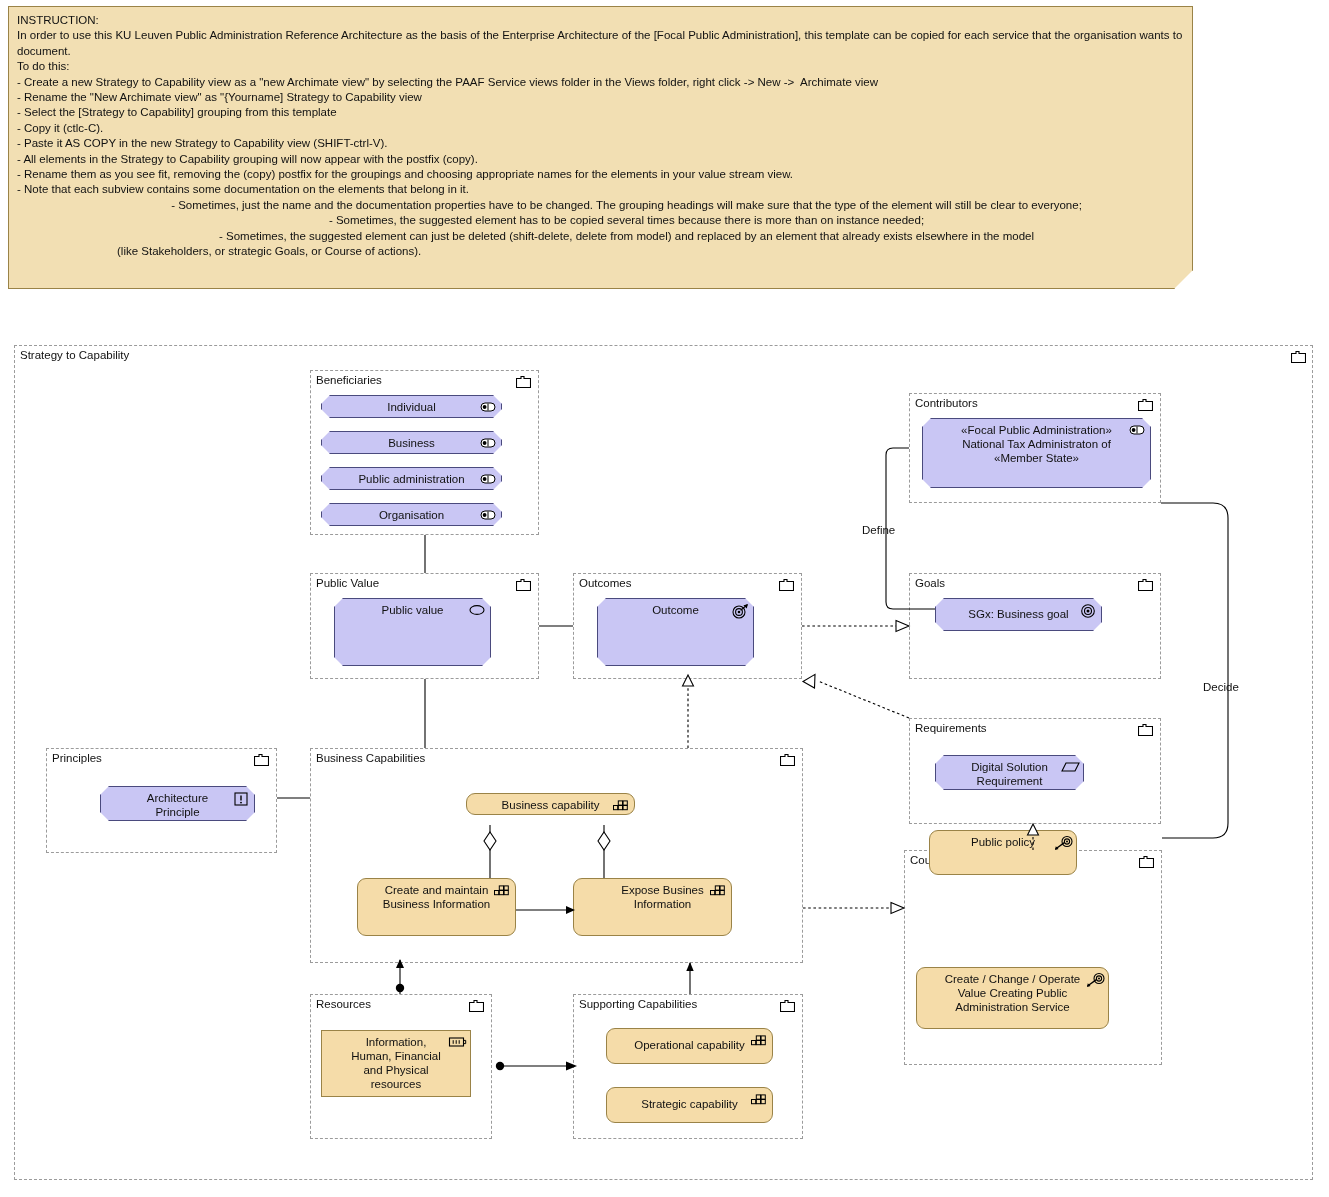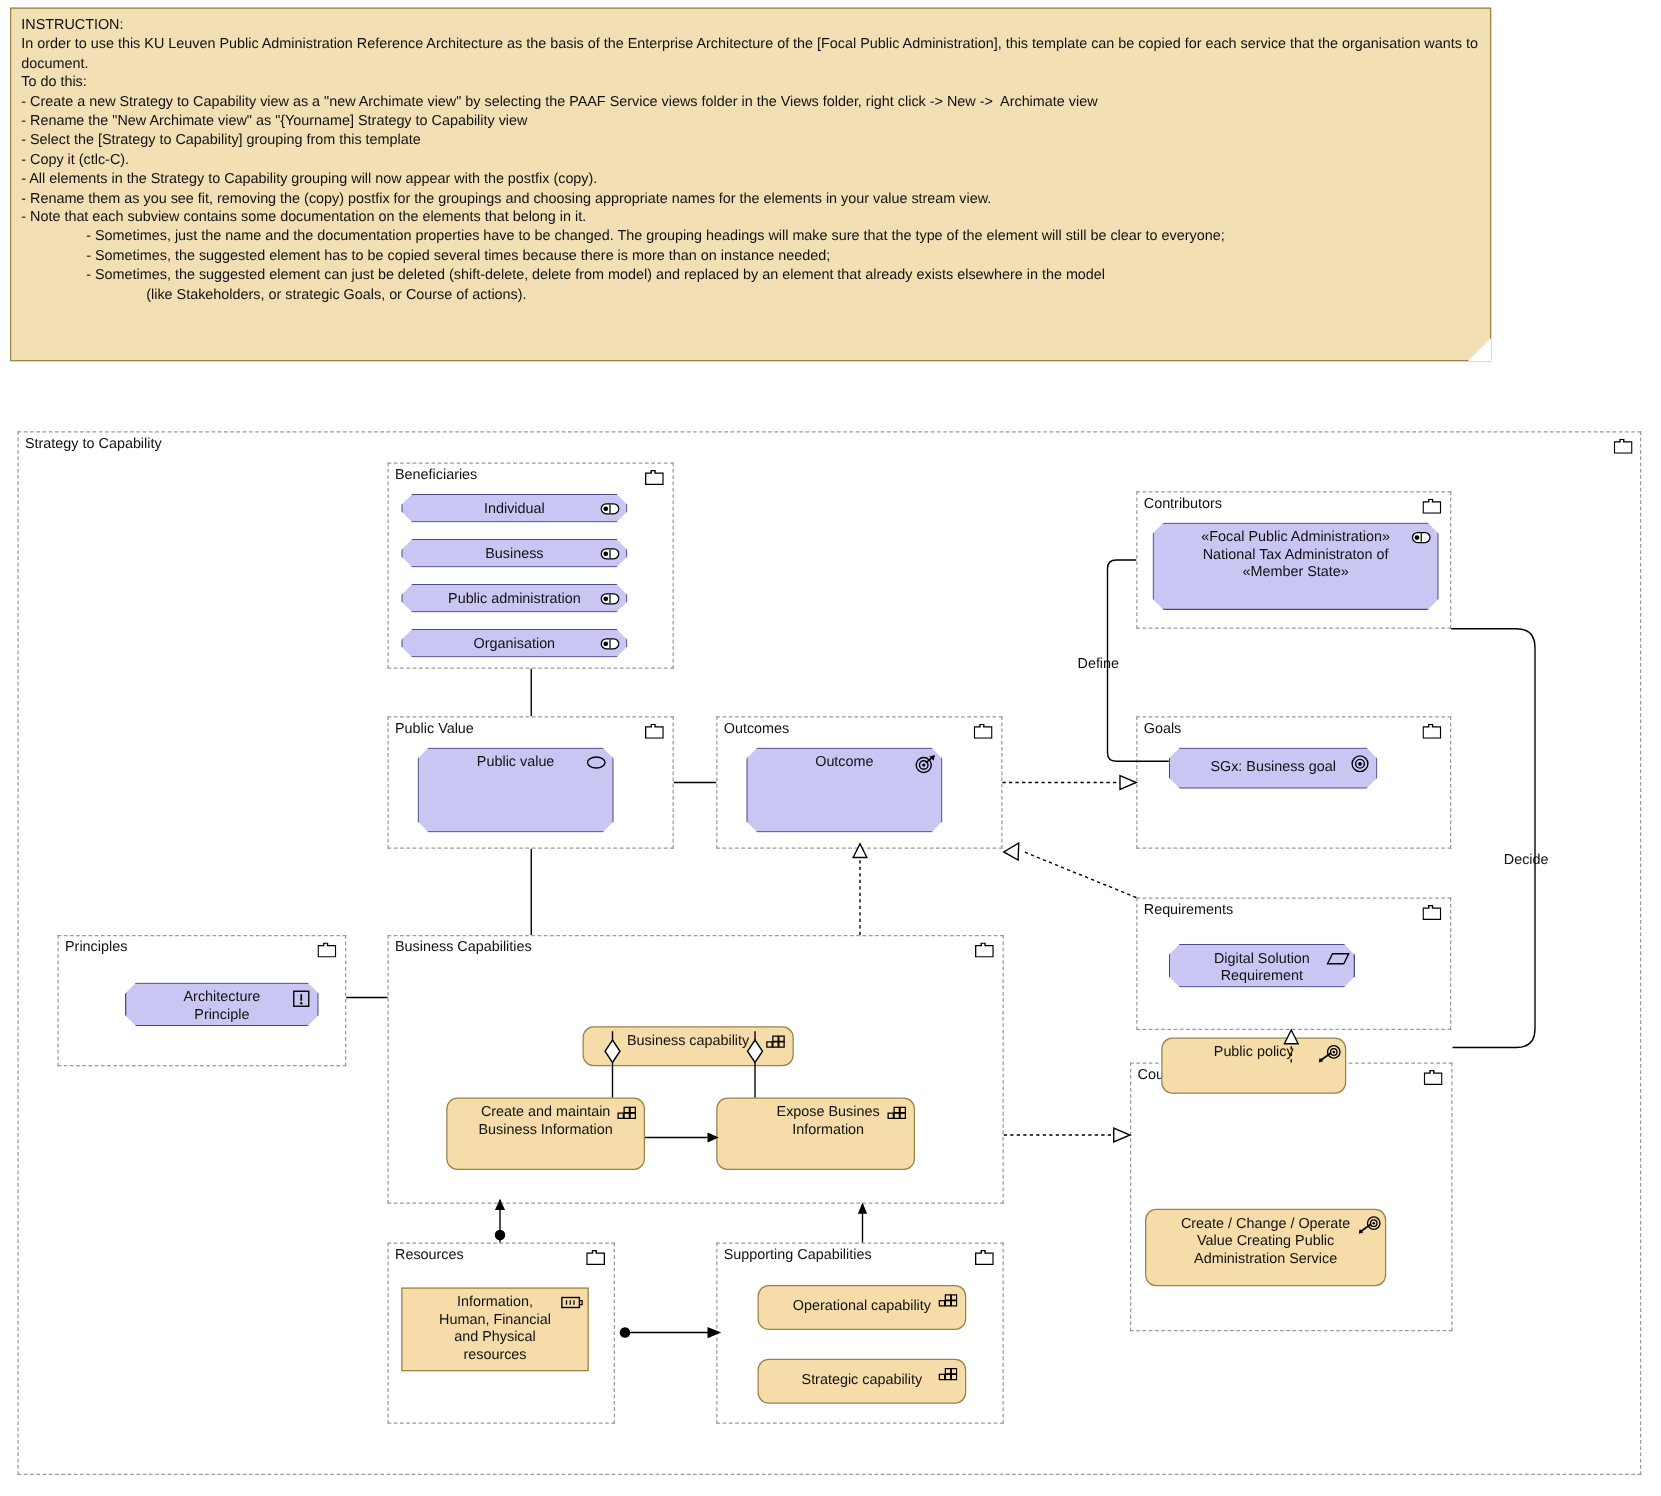--- a/index.html
+++ b/index.html
@@ -12,21 +12,21 @@
     background:#f2dfb3;border:1px solid #9a8347;box-sizing:border-box;
     padding:6px 8px 4px 8px;font-size:11.5px;line-height:15.4px;color:#111;
   }
   .note .foldcut{
     position:absolute;right:-1px;bottom:-1px;width:18px;height:18px;
     background:#ffffff;border-left:1px solid #9a8347;border-top:1px solid #9a8347;
     transform:rotate(0deg);
     clip-path:polygon(100% 0,100% 100%,0 100%);
   }
   .note p{margin:0;white-space:pre-wrap;}
-  .note .ind1{padding-left:52px;}
+  .note .ind1{padding-left:52px;text-align:center;}
   .note .ind2{padding-left:100px;}
 
   
   .vgroup{
     position:absolute;border:1px dashed #9b9b9b;box-sizing:border-box;background:transparent;
   }
   .vgroup > .gtitle{
     position:absolute;left:5px;top:3px;font-size:11.5px;color:#111;white-space:nowrap;
   }
   .folder-ico{position:absolute;width:15px;height:12px;}
@@ -62,20 +62,21 @@
 <div id="root">
 
   <div class="note">
     <p>INSTRUCTION:</p>
     <p>In order to use this KU Leuven Public Administration Reference Architecture as the basis of the Enterprise Architecture of the [Focal Public Administration], this template can be copied for each service that the organisation wants to document.</p>
     <p>To do this:</p>
     <p>- Create a new Strategy to Capability view as a "new Archimate view" by selecting the PAAF Service views folder in the Views folder, right click -&gt; New -&gt;  Archimate view</p>
     <p>- Rename the "New Archimate view" as "{Yourname] Strategy to Capability view</p>
     <p>- Select the [Strategy to Capability] grouping from this template</p>
     <p>- Copy it (ctlc-C).</p>
+    <p>- Paste it AS COPY in the new Strategy to Capability view (SHIFT-ctrl-V).</p>
     <p>- All elements in the Strategy to Capability grouping will now appear with the postfix (copy).</p>
     <p>- Rename them as you see fit, removing the (copy) postfix for the groupings and choosing appropriate names for the elements in your value stream view.</p>
     <p>- Note that each subview contains some documentation on the elements that belong in it.</p>
     <p class="ind1">- Sometimes, just the name and the documentation properties have to be changed. The grouping headings will make sure that the type of the element will still be clear to everyone;</p>
     <p class="ind1">- Sometimes, the suggested element has to be copied several times because there is more than on instance needed;</p>
     <p class="ind1">- Sometimes, the suggested element can just be deleted (shift-delete, delete from model) and replaced by an element that already exists elsewhere in the model</p>
     <p class="ind2">(like Stakeholders, or strategic Goals, or Course of actions).</p>
     <span class="foldcut"></span>
   </div>
 
@@ -255,21 +256,21 @@
   </div>
 
   <div class="vgroup" style="left:310px;top:748px;width:493px;height:215px;">
     <span class="gtitle">Business Capabilities</span>
     <span class="folder-ico" style="right:7px;top:5px;">
       <svg viewBox="0 0 15 12" width="15" height="12">
           <path d="M0.5 11.5 V2.5 H5 V0.5 H8 V2.5 H14.5 V11.5 Z" fill="none" stroke="#000" stroke-width="1.1"></path>
         </svg>
     </span>
   </div>
-  <div class="el strat rnd" style="left:466px;top:793px;width:169px;height:32px;margin-top:28px;">
+  <div class="el strat rnd" style="left:466px;top:793px;width:169px;height:22px;">
     <span class="lbl">Business capability</span>
     <span class="ico">
       <svg viewBox="0 0 16 14" width="16" height="14">
         <rect x="1.5" y="7.5" width="4.2" height="4.2" fill="none" stroke="#000" stroke-width="1"></rect>
         <rect x="6.3" y="7.5" width="4.2" height="4.2" fill="none" stroke="#000" stroke-width="1"></rect>
         <rect x="6.3" y="2.9" width="4.2" height="4.2" fill="none" stroke="#000" stroke-width="1"></rect>
         <rect x="11.1" y="2.9" width="4.2" height="4.2" fill="none" stroke="#000" stroke-width="1"></rect>
         <rect x="11.1" y="7.5" width="4.2" height="4.2" fill="none" stroke="#000" stroke-width="1"></rect>
       </svg>
     </span>

